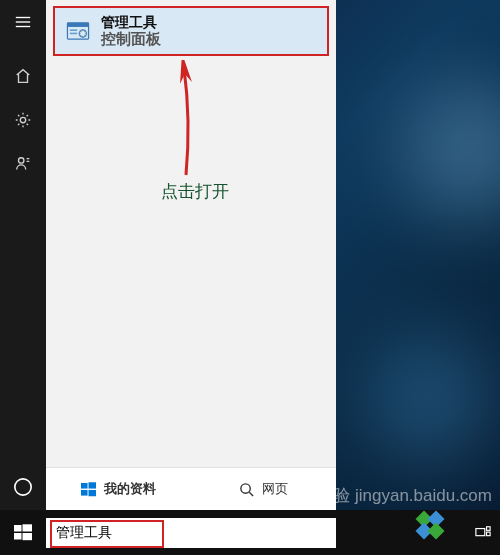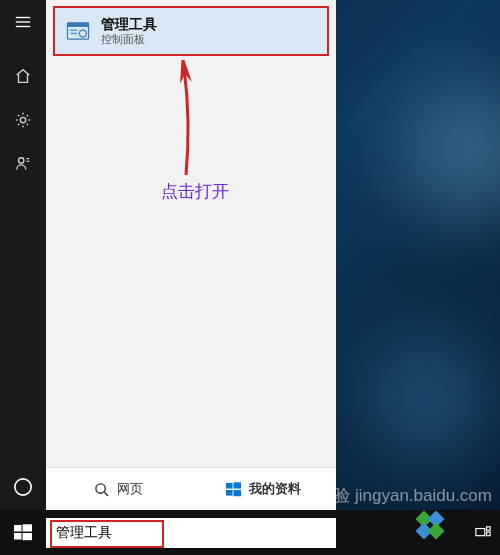--- a/index.html
+++ b/index.html
@@ -20,25 +20,25 @@
   .rail .cortana{width:46px;height:46px;display:flex;align-items:center;justify-content:center;cursor:pointer;}
   .rail .cortana svg{width:20px;height:20px;stroke:#fff;fill:none;stroke-width:1.8;}
 
   
   .panel{position:absolute;left:46px;top:0;width:290px;height:510px;background:#f2f2f2;}
   .best{position:absolute;left:7px;top:6px;right:7px;height:50px;background:#d9e8f5;border:2px solid #d02424;box-sizing:border-box;display:flex;align-items:center;padding-left:8px;cursor:pointer;}
   .best .picon{width:30px;height:30px;display:flex;align-items:center;justify-content:center;margin-right:8px;}
   .best .picon svg{width:26px;height:26px;}
   .best .txt{display:flex;flex-direction:column;line-height:1.2;}
   .best .t1{font-size:14px;color:#111;font-weight:600;}
-  .best .t2{font-size:11px;color:#555;}
+  .best .t2{font-size:15px;color:#555;font-weight:bold;}
 
   .arrow{position:absolute;left:90px;top:60px;pointer-events:none;}
   .arrow svg{width:80px;height:120px;}
-  .anno{position:absolute;left:115px;top:180px;color:#6d28d9;font-size:17px;pointer-events:none;}
+  .anno{position:absolute;left:115px;top:180px;color:#14532d;font-size:17px;pointer-events:none;}
 
   .tabs{position:absolute;left:0;bottom:0;width:100%;height:42px;background:#fff;border-top:1px solid #e0e0e0;display:flex;}
   .tab{flex:0 0 50%;display:flex;align-items:center;justify-content:center;gap:8px;font-size:13px;color:#333;cursor:pointer;}
   .tab.sel{font-weight:600;}
   .tab .wlogo{width:15px;height:15px;display:inline-block;}
   .tab .mag{width:15px;height:15px;}
 
   
   .taskbar{position:absolute;left:0;bottom:0;width:500px;height:45px;background:#101010;display:flex;align-items:center;}
   .start{width:46px;height:45px;display:flex;align-items:center;justify-content:center;cursor:pointer;}
@@ -87,39 +87,39 @@
           <marker id="ah" markerWidth="10" markerHeight="10" refX="5" refY="2" orient="auto">
         <path d="M0,0 L10,2 L0,4 L3,2 Z" fill="#d02424"></path>
           </marker>
         </defs>
       <path d="M 50 115 Q 55 60 48 8" stroke="#d02424" stroke-width="3" fill="none" marker-end="url(#ah)"></path>
     </svg>
   </div>
   <div class="anno">点击打开</div>
 
   <div class="tabs">
-    <div class="tab">
-      <span class="mag">
-        <svg viewBox="0 0 16 16">
-            <circle cx="7" cy="7" r="5" fill="none" stroke="#333" stroke-width="1.5"></circle>
-            <line x1="11" y1="11" x2="15" y2="15" stroke="#333" stroke-width="1.5"></line>
-          </svg>
-      </span>
-      <span>网页</span>
-    </div>
     <div class="tab sel">
       <span class="wlogo">
         <svg viewBox="0 0 16 16">
             <rect x="0" y="1" width="7" height="6" fill="#0078d7"></rect>
             <rect x="8" y="0.3" width="8" height="6.7" fill="#0078d7"></rect>
             <rect x="0" y="8.5" width="7" height="6" fill="#0078d7"></rect>
             <rect x="8" y="8.5" width="8" height="6.7" fill="#0078d7"></rect>
           </svg>
       </span>
       <span>我的资料</span>
+    </div>
+    <div class="tab">
+      <span class="mag">
+        <svg viewBox="0 0 16 16">
+            <circle cx="7" cy="7" r="5" fill="none" stroke="#333" stroke-width="1.5"></circle>
+            <line x1="11" y1="11" x2="15" y2="15" stroke="#333" stroke-width="1.5"></line>
+          </svg>
+      </span>
+      <span>网页</span>
     </div>
   </div>
 </div>
 
 <div class="rail">
   <div class="top">
     <div class="ic menu">
       <svg viewBox="0 0 20 20">
           <line x1="2" y1="5" x2="18" y2="5"></line>
           <line x1="2" y1="10" x2="18" y2="10"></line>

